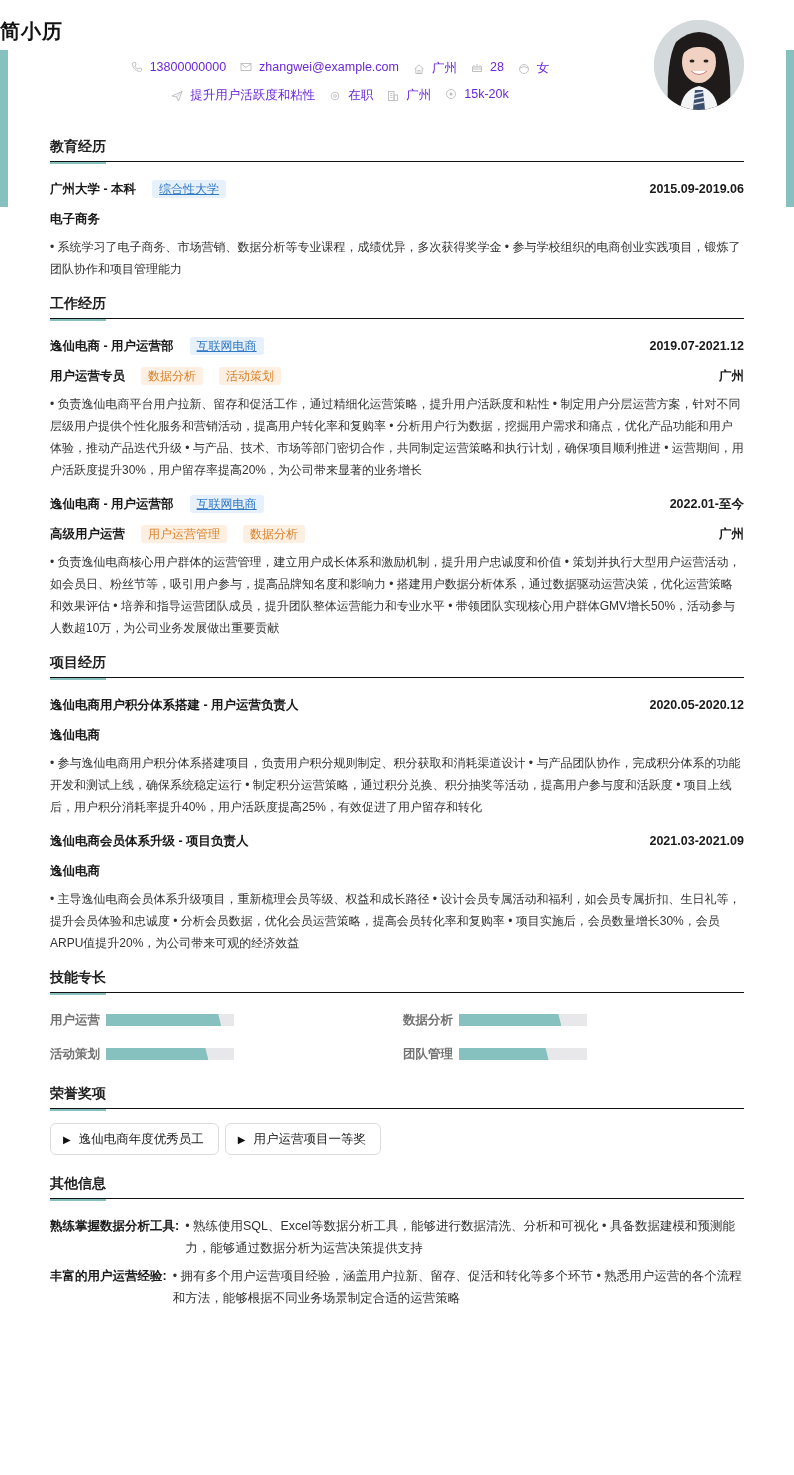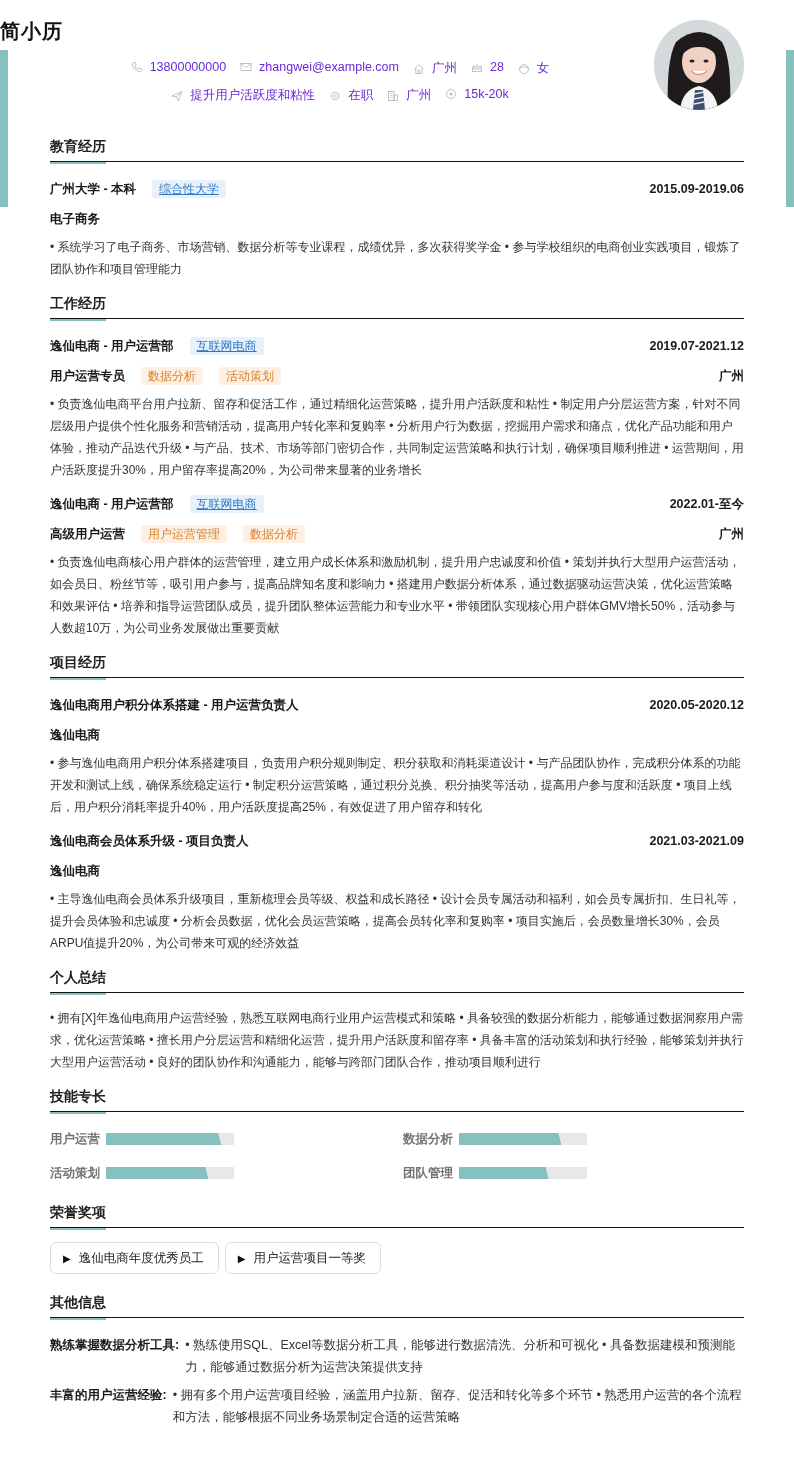--- a/index.html
+++ b/index.html
@@ -245,25 +245,20 @@
         <span>逸仙电商会员体系升级 - 项目负责人</span>
         <span>2021.03-2021.09</span>
       </div>
       <div class="row">
         <span>逸仙电商</span>
       </div>
       <div class="desc">• 主导逸仙电商会员体系升级项目，重新梳理会员等级、权益和成长路径 • 设计会员专属活动和福利，如会员专属折扣、生日礼等，提升会员体验和忠诚度 • 分析会员数据，优化会员运营策略，提高会员转化率和复购率 • 项目实施后，会员数量增长30%，会员ARPU值提升20%，为公司带来可观的经济效益</div>
     </div>
   </div>
 
-  <div class="section" style="margin-top:15px">
-    <div class="section-title">个人总结</div>
-    <div style="height:12px"></div>
-    <div class="desc">• 拥有[X]年逸仙电商用户运营经验，熟悉互联网电商行业用户运营模式和策略 • 具备较强的数据分析能力，能够通过数据洞察用户需求，优化运营策略 • 擅长用户分层运营和精细化运营，提升用户活跃度和留存率 • 具备丰富的活动策划和执行经验，能够策划并执行大型用户运营活动 • 良好的团队协作和沟通能力，能够与跨部门团队合作，推动项目顺利进行</div>
-  </div>
 
   <div class="section" style="margin-top:15px">
     <div class="section-title">技能专长</div>
     <div class="skills">
       <div class="skill">
         <span class="skill-label">用户运营</span>
         <div class="skill-track">
             <div class="skill-fill" style="width: 90%;"></div>
           </div>
       </div>

